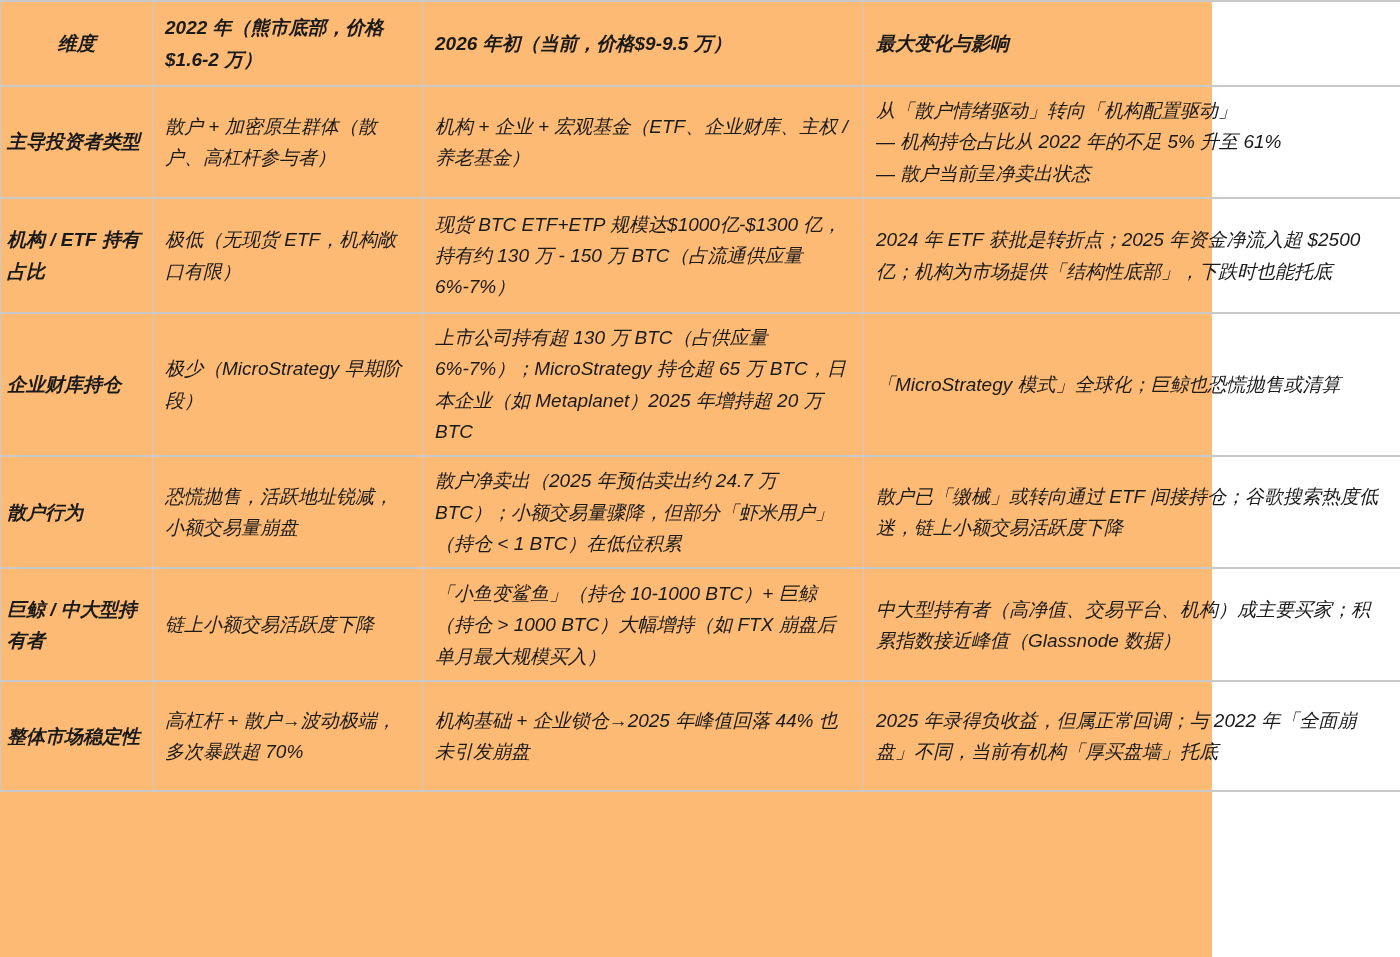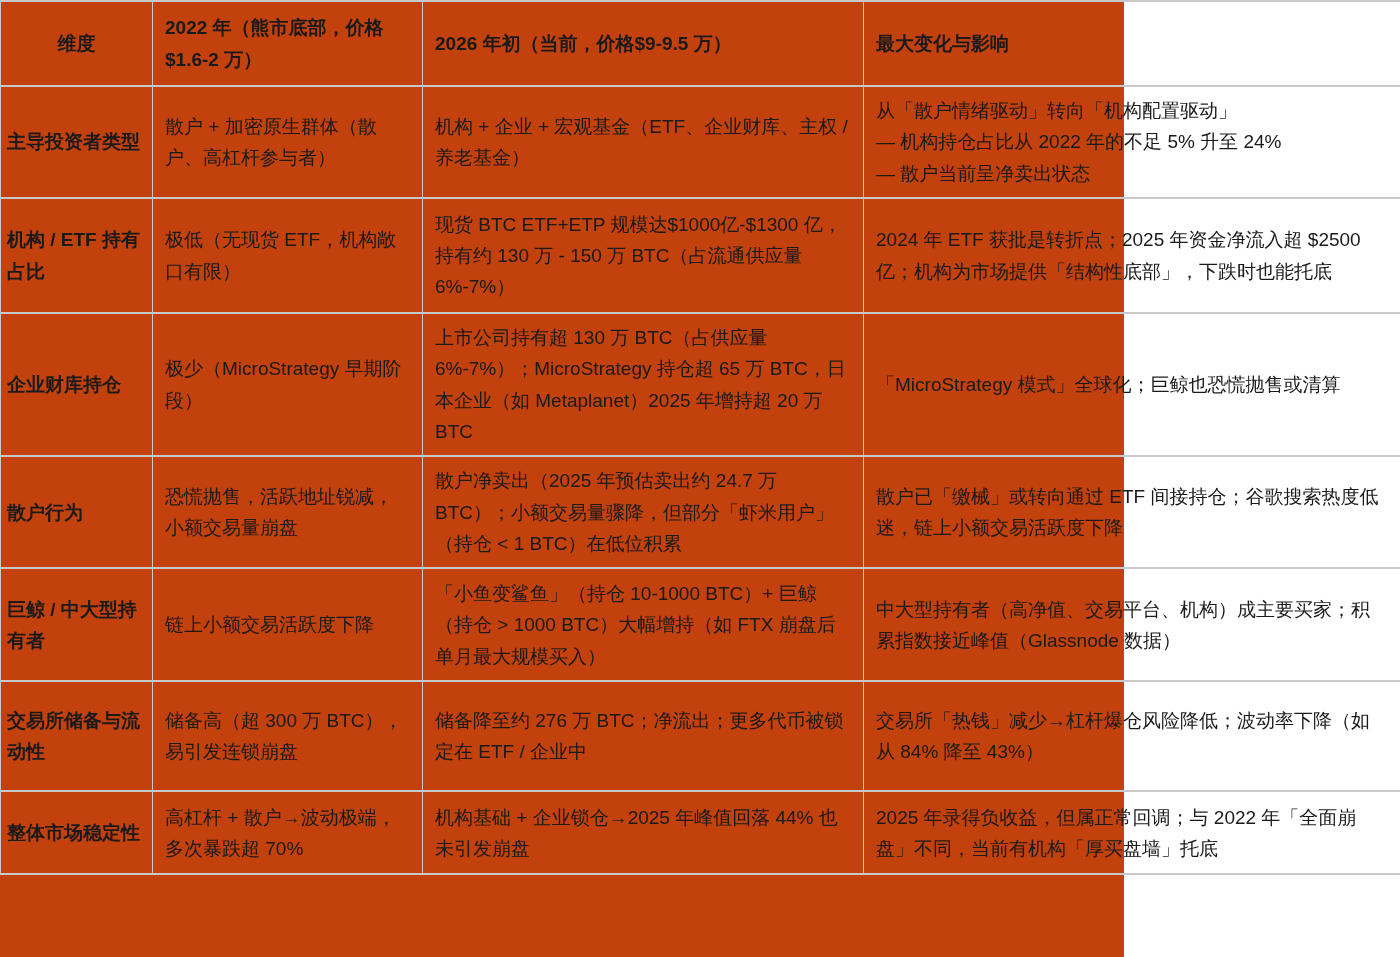--- a/index.html
+++ b/index.html
@@ -4,23 +4,24 @@
 <style>
   * { box-sizing: border-box; }
   html, body {
     margin: 0;
     padding: 0;
     background: #ffffff;
     font-family: "Liberation Sans", "DejaVu Sans", sans-serif;
     color: #1a1a1a;
   }
   .page {
-    width: 1124px;
+    width: 1212px;
     height: 957px;
-    background: #c2410c;
+    background: #fdba74;
+    font-style: italic;
   }
   table.cmp {
     width: 1400px;
     border-collapse: collapse;
     table-layout: fixed;
     font-size: 19px;
     line-height: 1.65;
   }
   table.cmp th,
   table.cmp td {
@@ -79,21 +80,21 @@
         <th>2026 年初（当前，价格$9-9.5 万）</th>
         <th>最大变化与影响</th>
       </tr>
     </thead>
     <tbody>
       <tr>
         <th class="dim-cell">主导投资者类型</th>
         <td>散户 + 加密原生群体（散户、高杠杆参与者）</td>
         <td>机构 + 企业 + 宏观基金（ETF、企业财库、主权 / 养老基金）</td>
         <td>从「散户情绪驱动」转向「机构配置驱动」
-— 机构持仓占比从 2022 年的不足 5% 升至 24%
+— 机构持仓占比从 2022 年的不足 5% 升至 61%
 — 散户当前呈净卖出状态</td>
       </tr>
       <tr>
         <th class="dim-cell">机构 / ETF 持有占比</th>
         <td>极低（无现货 ETF，机构敞口有限）</td>
         <td>现货 BTC ETF+ETP 规模达$1000亿-$1300 亿，持有约 130 万 - 150 万 BTC（占流通供应量 6%-7%）</td>
         <td>2024 年 ETF 获批是转折点；2025 年资金净流入超 $2500 亿；机构为市场提供「结构性底部」，下跌时也能托底</td>
       </tr>
       <tr>
         <th class="dim-cell">企业财库持仓</th>
@@ -107,26 +108,20 @@
         <td>散户净卖出（2025 年预估卖出约 24.7 万 BTC）；小额交易量骤降，但部分「虾米用户」（持仓 &lt; 1 BTC）在低位积累</td>
         <td>散户已「缴械」或转向通过 ETF 间接持仓；谷歌搜索热度低迷，链上小额交易活跃度下降</td>
       </tr>
       <tr>
         <th class="dim-cell">巨鲸 / 中大型持有者</th>
         <td>链上小额交易活跃度下降</td>
         <td>「小鱼变鲨鱼」（持仓 10-1000 BTC）+ 巨鲸（持仓 &gt; 1000 BTC）大幅增持（如 FTX 崩盘后单月最大规模买入）</td>
         <td>中大型持有者（高净值、交易平台、机构）成主要买家；积累指数接近峰值（Glassnode 数据）</td>
       </tr>
       <tr>
-        <th class="dim-cell">交易所储备与流动性</th>
-        <td>储备高（超 300 万 BTC），易引发连锁崩盘</td>
-        <td>储备降至约 276 万 BTC；净流出；更多代币被锁定在 ETF / 企业中</td>
-        <td>交易所「热钱」减少→杠杆爆仓风险降低；波动率下降（如从 84% 降至 43%）</td>
-      </tr>
-      <tr>
         <th class="dim-cell">整体市场稳定性</th>
         <td>高杠杆 + 散户→波动极端，多次暴跌超 70%</td>
         <td>机构基础 + 企业锁仓→2025 年峰值回落 44% 也未引发崩盘</td>
         <td>2025 年录得负收益，但属正常回调；与 2022 年「全面崩盘」不同，当前有机构「厚买盘墙」托底</td>
       </tr>
     </tbody>
   </table>
 </div>
 
 </body></html>

